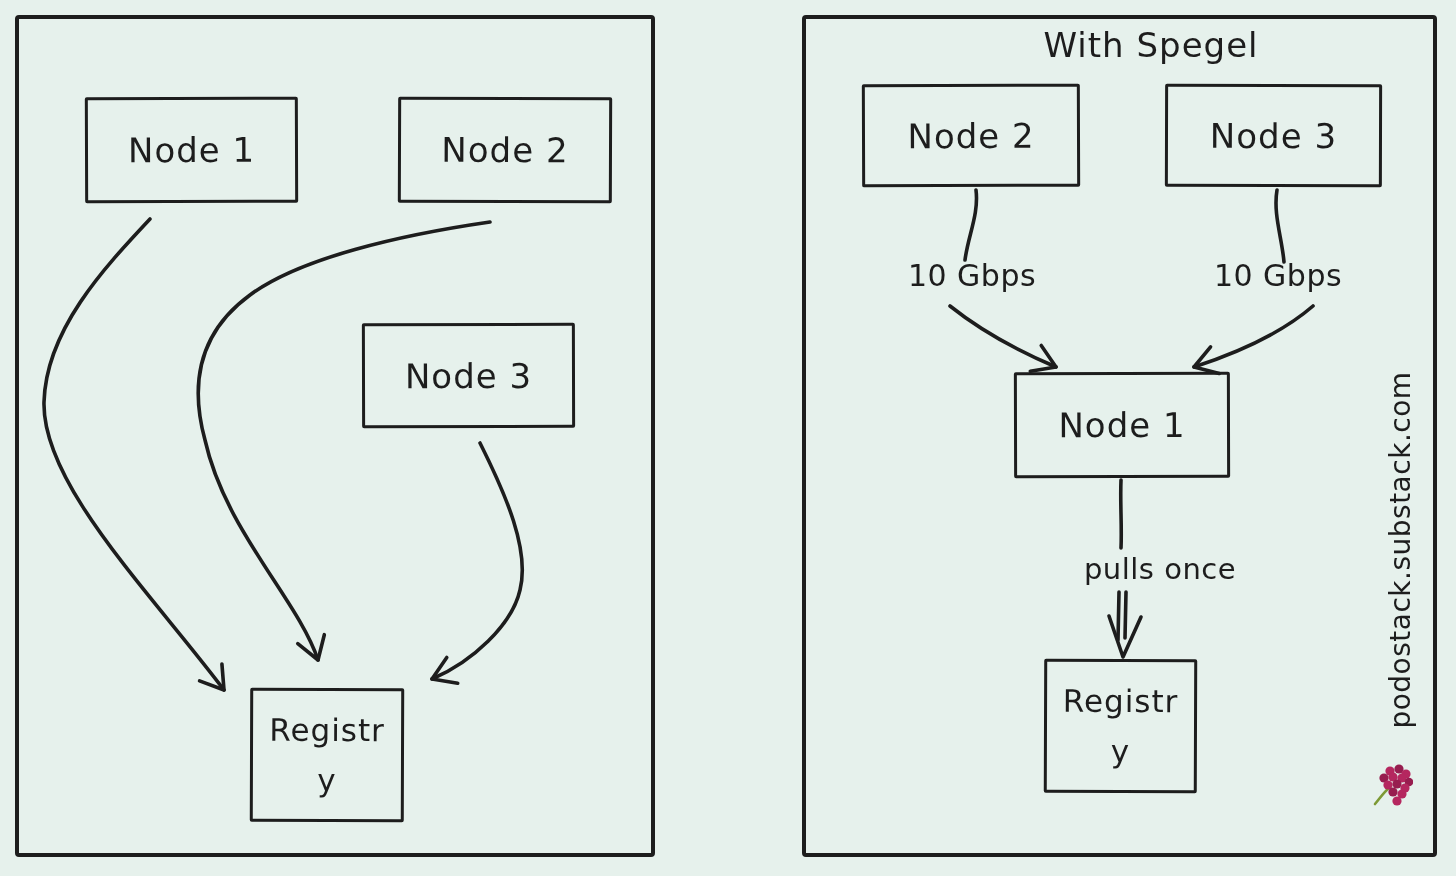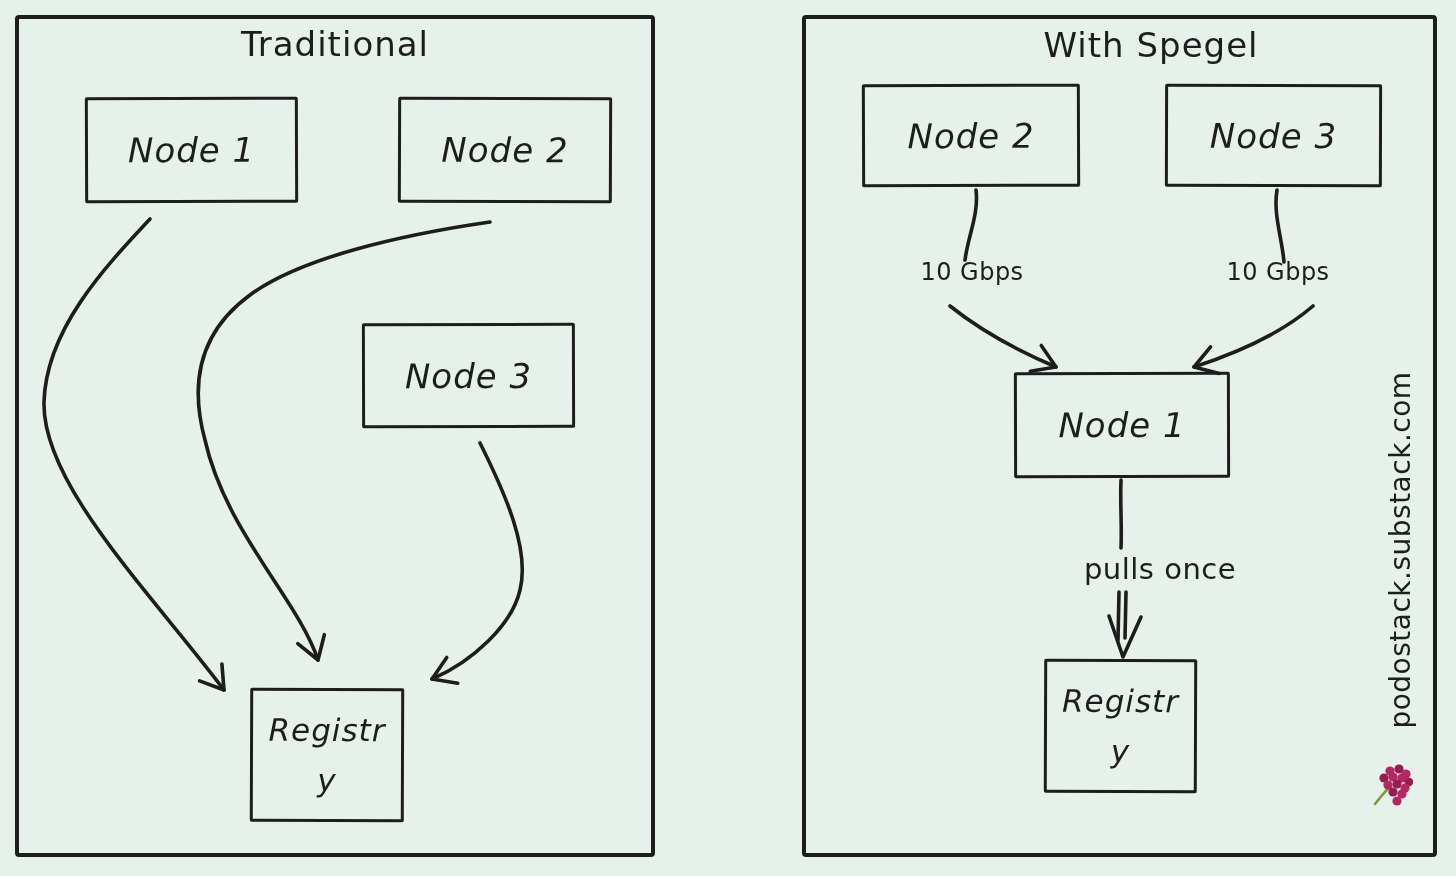--- a/index.html
+++ b/index.html
@@ -27,29 +27,28 @@
   .panel-title{
     position:absolute;text-align:center;font-size:34px;line-height:38px;
     letter-spacing:1px;white-space:nowrap;
   }
   .panel-title.t-left{left:15px;top:25px;width:640px;}
   .panel-title.t-right{left:802px;top:26px;width:698px;}
   .nbox{
     position:absolute;box-sizing:border-box;border:3px solid var(--ink);
     border-radius:2px;display:flex;align-items:center;justify-content:center;
     background:transparent;
-    font-style:italic;
   }
   .nlabel{font-size:34px;letter-spacing:1px;white-space:nowrap;}
   .registry-label{
     font-size:31px;line-height:50px;letter-spacing:1px;
     width:118px;word-break:break-all;text-align:center;
   }
   .edge-label{
-    position:absolute;text-align:center;font-size:24px;letter-spacing:0.5px;white-space:nowrap;
+    position:absolute;text-align:center;font-size:30px;letter-spacing:0.5px;white-space:nowrap;
   }
   .edge-label.small{font-size:29px;}
   .watermark{
     position:absolute;left:1400px;top:550px;
     transform:translate(-50%,-50%) rotate(-90deg);
     font-size:28px;letter-spacing:0.5px;white-space:nowrap;
   }
   .grapes{position:absolute;left:1371px;top:763px;width:42px;height:46px;}
 </style>
 </head>
@@ -73,21 +72,20 @@
     <path class="stroke" d="M 950 306 C 980 330, 1016 350, 1056 367" marker-end="url(#ah)"></path>
     <path class="stroke" d="M 1313 306 C 1283 332, 1237 353, 1194 367" marker-end="url(#ah)"></path>
 
     <path class="stroke" d="M 1121 480 C 1120 502, 1122 526, 1121 548"></path>
     <path class="stroke" d="M 1119 592 L 1118 640"></path>
     <path class="stroke" d="M 1126 592 L 1125 638"></path>
     <path class="stroke" d="M 1109 616 L 1123 657 L 1141 617"></path>
   </svg>
 
   <div class="panel left"></div>
-  <div class="panel-title t-left">Traditional</div>
 
   <div class="nbox" style="left:85px;top:97px;width:213px;height:106px;transform:rotate(-0.2deg)">
     <span class="nlabel">Node 1</span>
   </div>
   <div class="nbox" style="left:398px;top:97px;width:214px;height:106px;transform:rotate(0.2deg)">
     <span class="nlabel">Node 2</span>
   </div>
   <div class="nbox" style="left:362px;top:323px;width:213px;height:105px;transform:rotate(-0.15deg)">
     <span class="nlabel">Node 3</span>
   </div>

